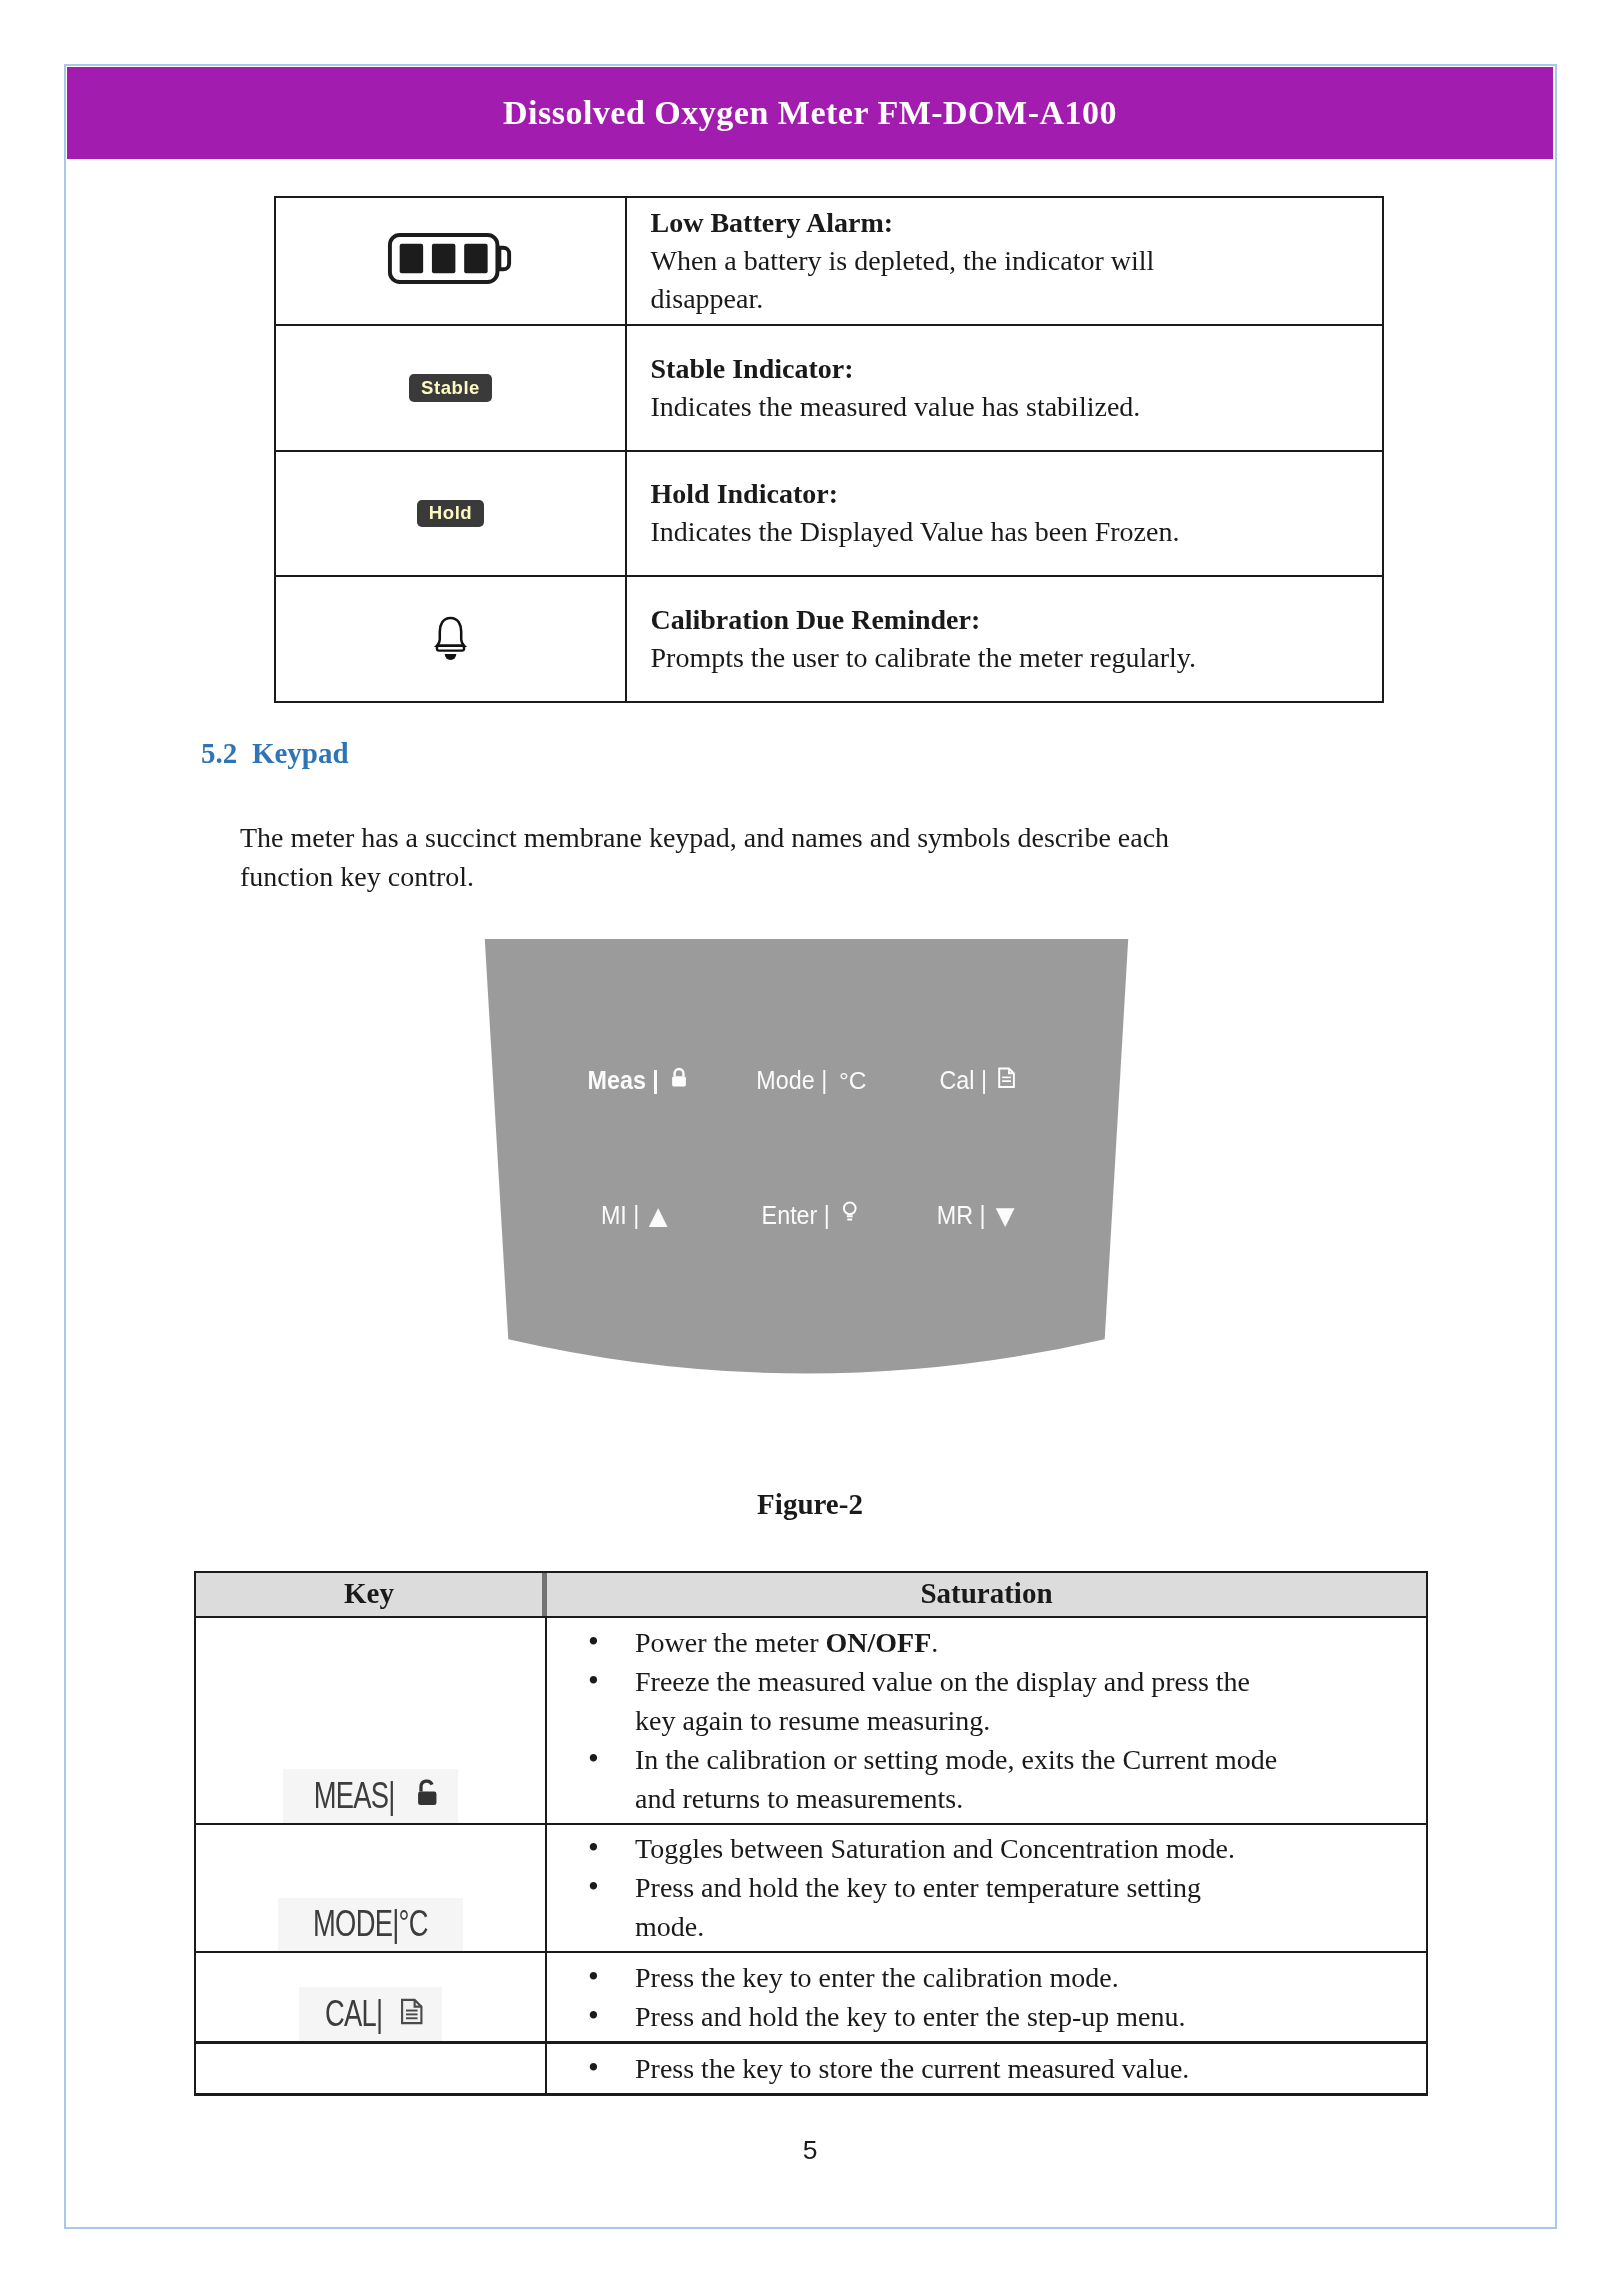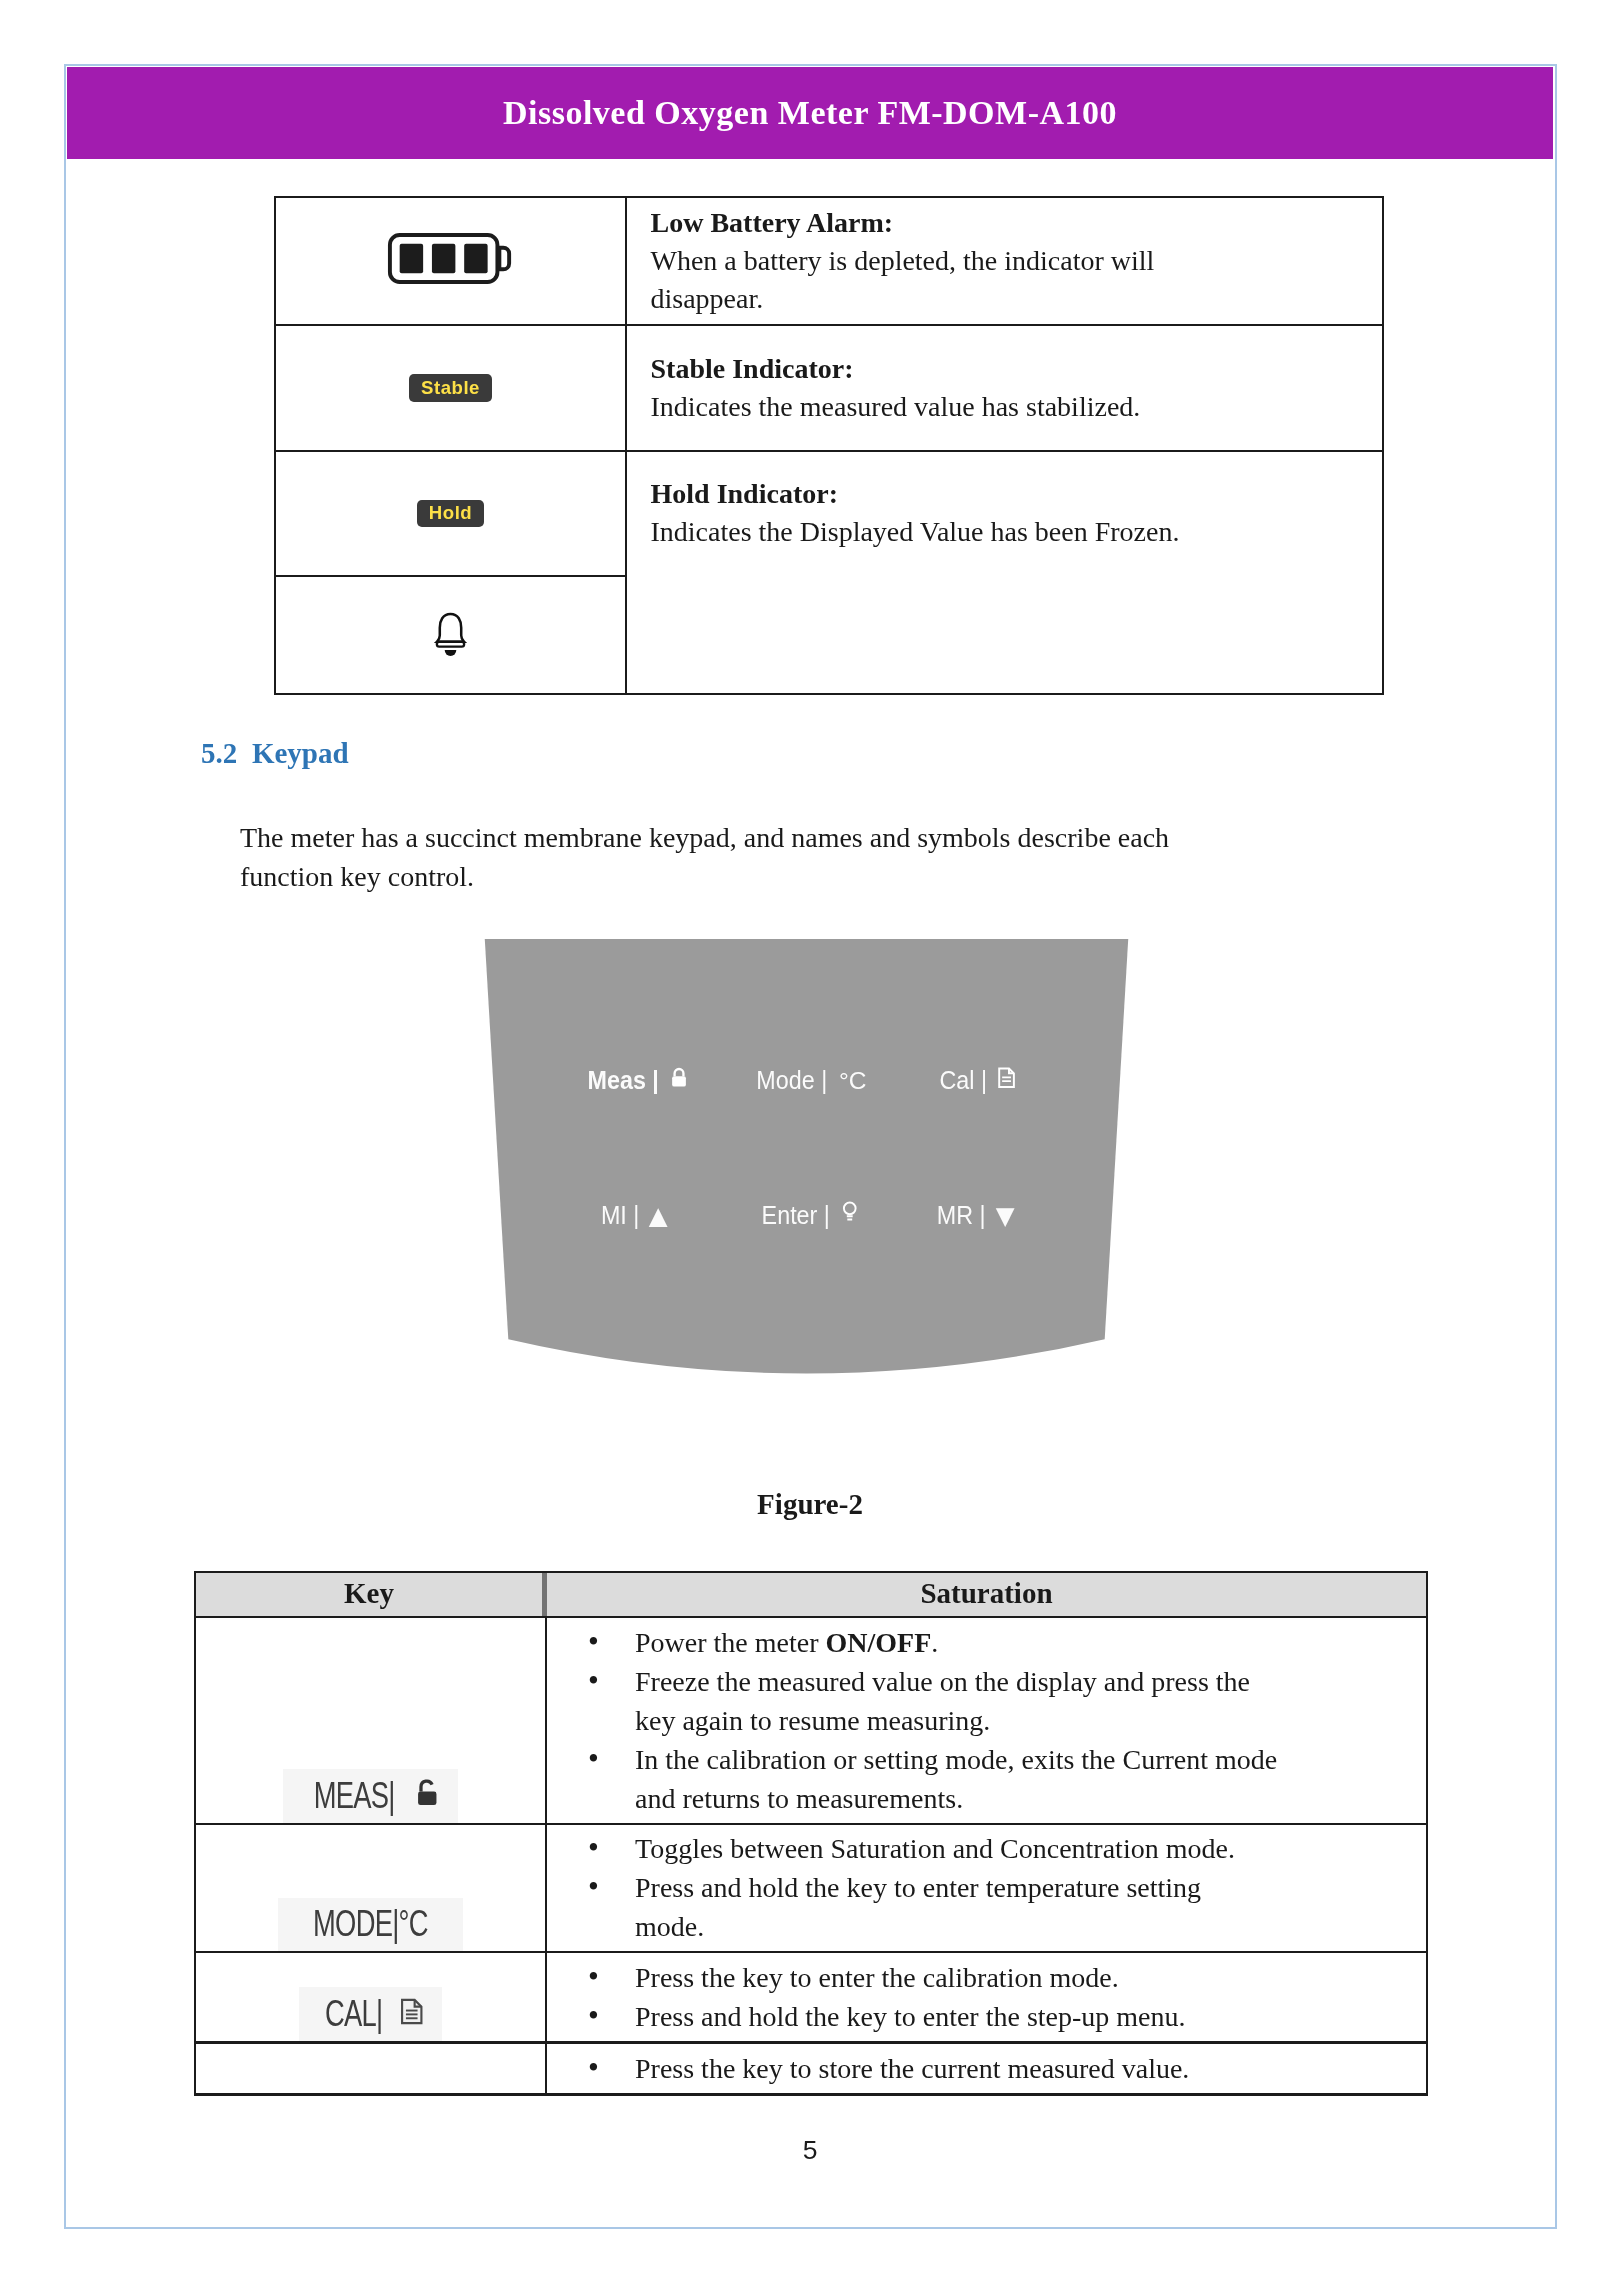--- a/index.html
+++ b/index.html
@@ -30,21 +30,21 @@
   }
   .ind-desc-cell {
     padding:5.9px 9.8px 5.9px 23.5px; display:flex; flex-direction:column; justify-content:center;
     min-height:112px;
   }
   .rt { border-top:2px solid #1b1b1b; }
   .ind-title { font-weight:bold; font-size:28px; line-height:38px; }
   .ind-text  { font-size:28px; line-height:38px; white-space:pre-line; }
 
   .badge {
-    background:#3a3a3a; color:#fde047; border-radius:4.9px;
+    background:#3a3a3a; color:#fef9c3; border-radius:4.9px;
     font-family:"Liberation Sans", sans-serif; font-weight:bold; font-size:18.6px;
     padding:2.9px 11.8px; letter-spacing:0.5px;
   }
 
   
   .sec-head {
     position:absolute; left:201px; top:737px;
     color:#2e75b5; font-size:29px; font-weight:bold;
   }
   .sec-head .num { margin-right:14.7px; }
@@ -152,20 +152,24 @@
     </div>
 
     <div class="ind-icon-cell rt">
       <span>
         <svg width="37" height="49" viewBox="0 0 38 50">
           <path d="M19 5 C 11 5 8 12 8 19 L8 27 C8 30 6.5 32 5 33.5 L33 33.5 C31.5 32 30 30 30 27 L30 19 C30 12 27 5 19 5 Z" fill="none" stroke="#111111" stroke-width="2.6"></path>
           <rect x="5" y="33.5" width="28" height="5" rx="2.4" fill="none" stroke="#111111" stroke-width="2.4"></rect>
           <path d="M13 42 a6 6 0 0 0 12 0 z" fill="#111111"></path>
         </svg>
       </span>
+    </div>
+    <div class="ind-desc-cell rt">
+      <div class="ind-title">Calibration Due Reminder:</div>
+      <div class="ind-text">Prompts the user to calibrate the meter regularly.</div>
     </div>
   </div>
 
   <div class="sec-head">
     <span class="num">5.2</span><span>Keypad</span>
   </div>
   <div class="intro">The meter has a succinct membrane keypad, and names and symbols describe each
 function key control.</div>
 
   <div class="keypad">

